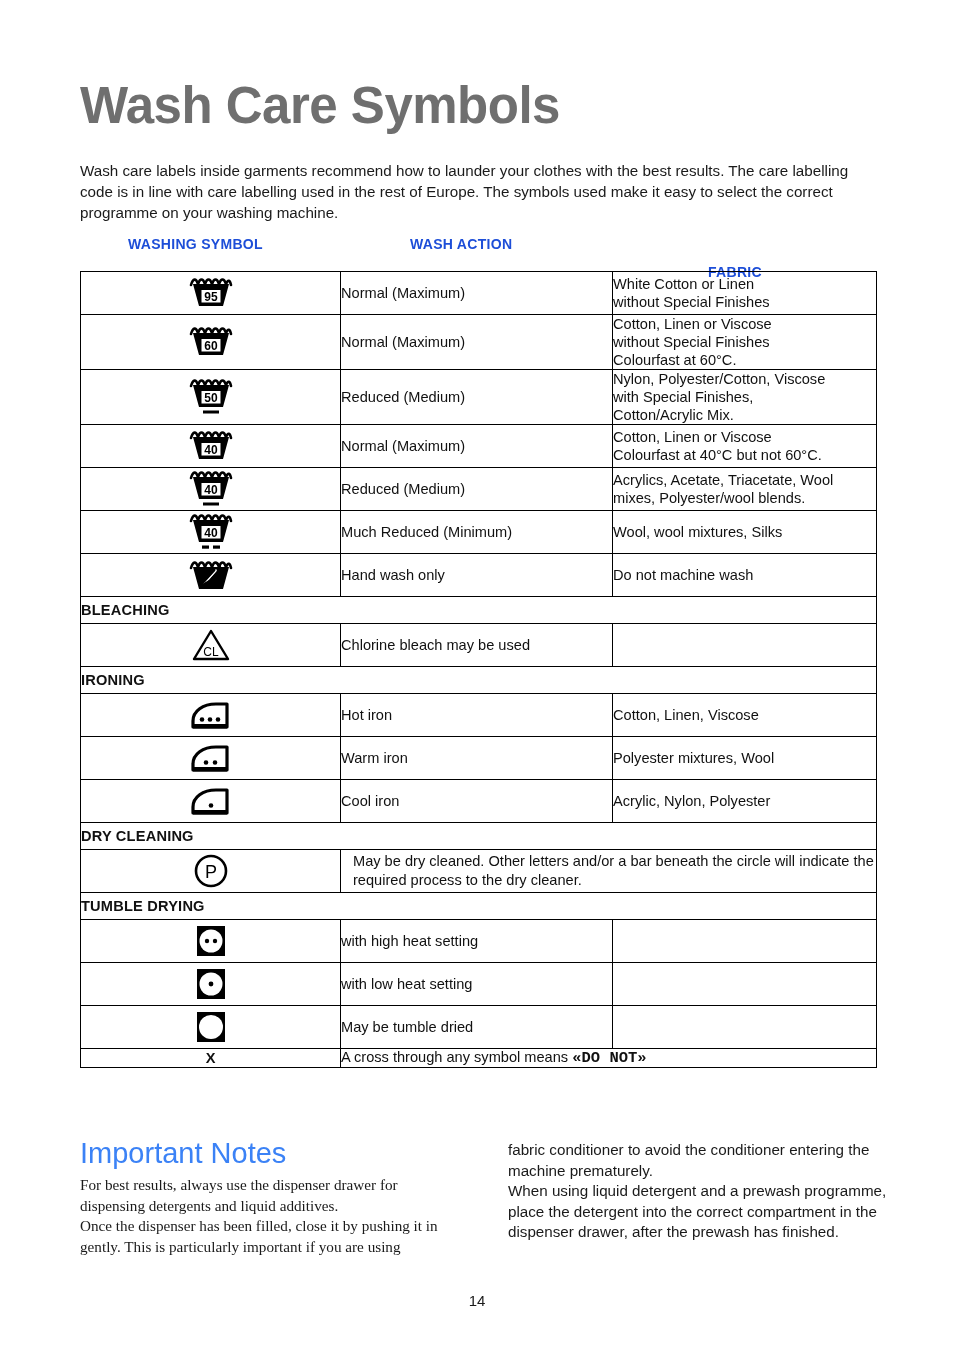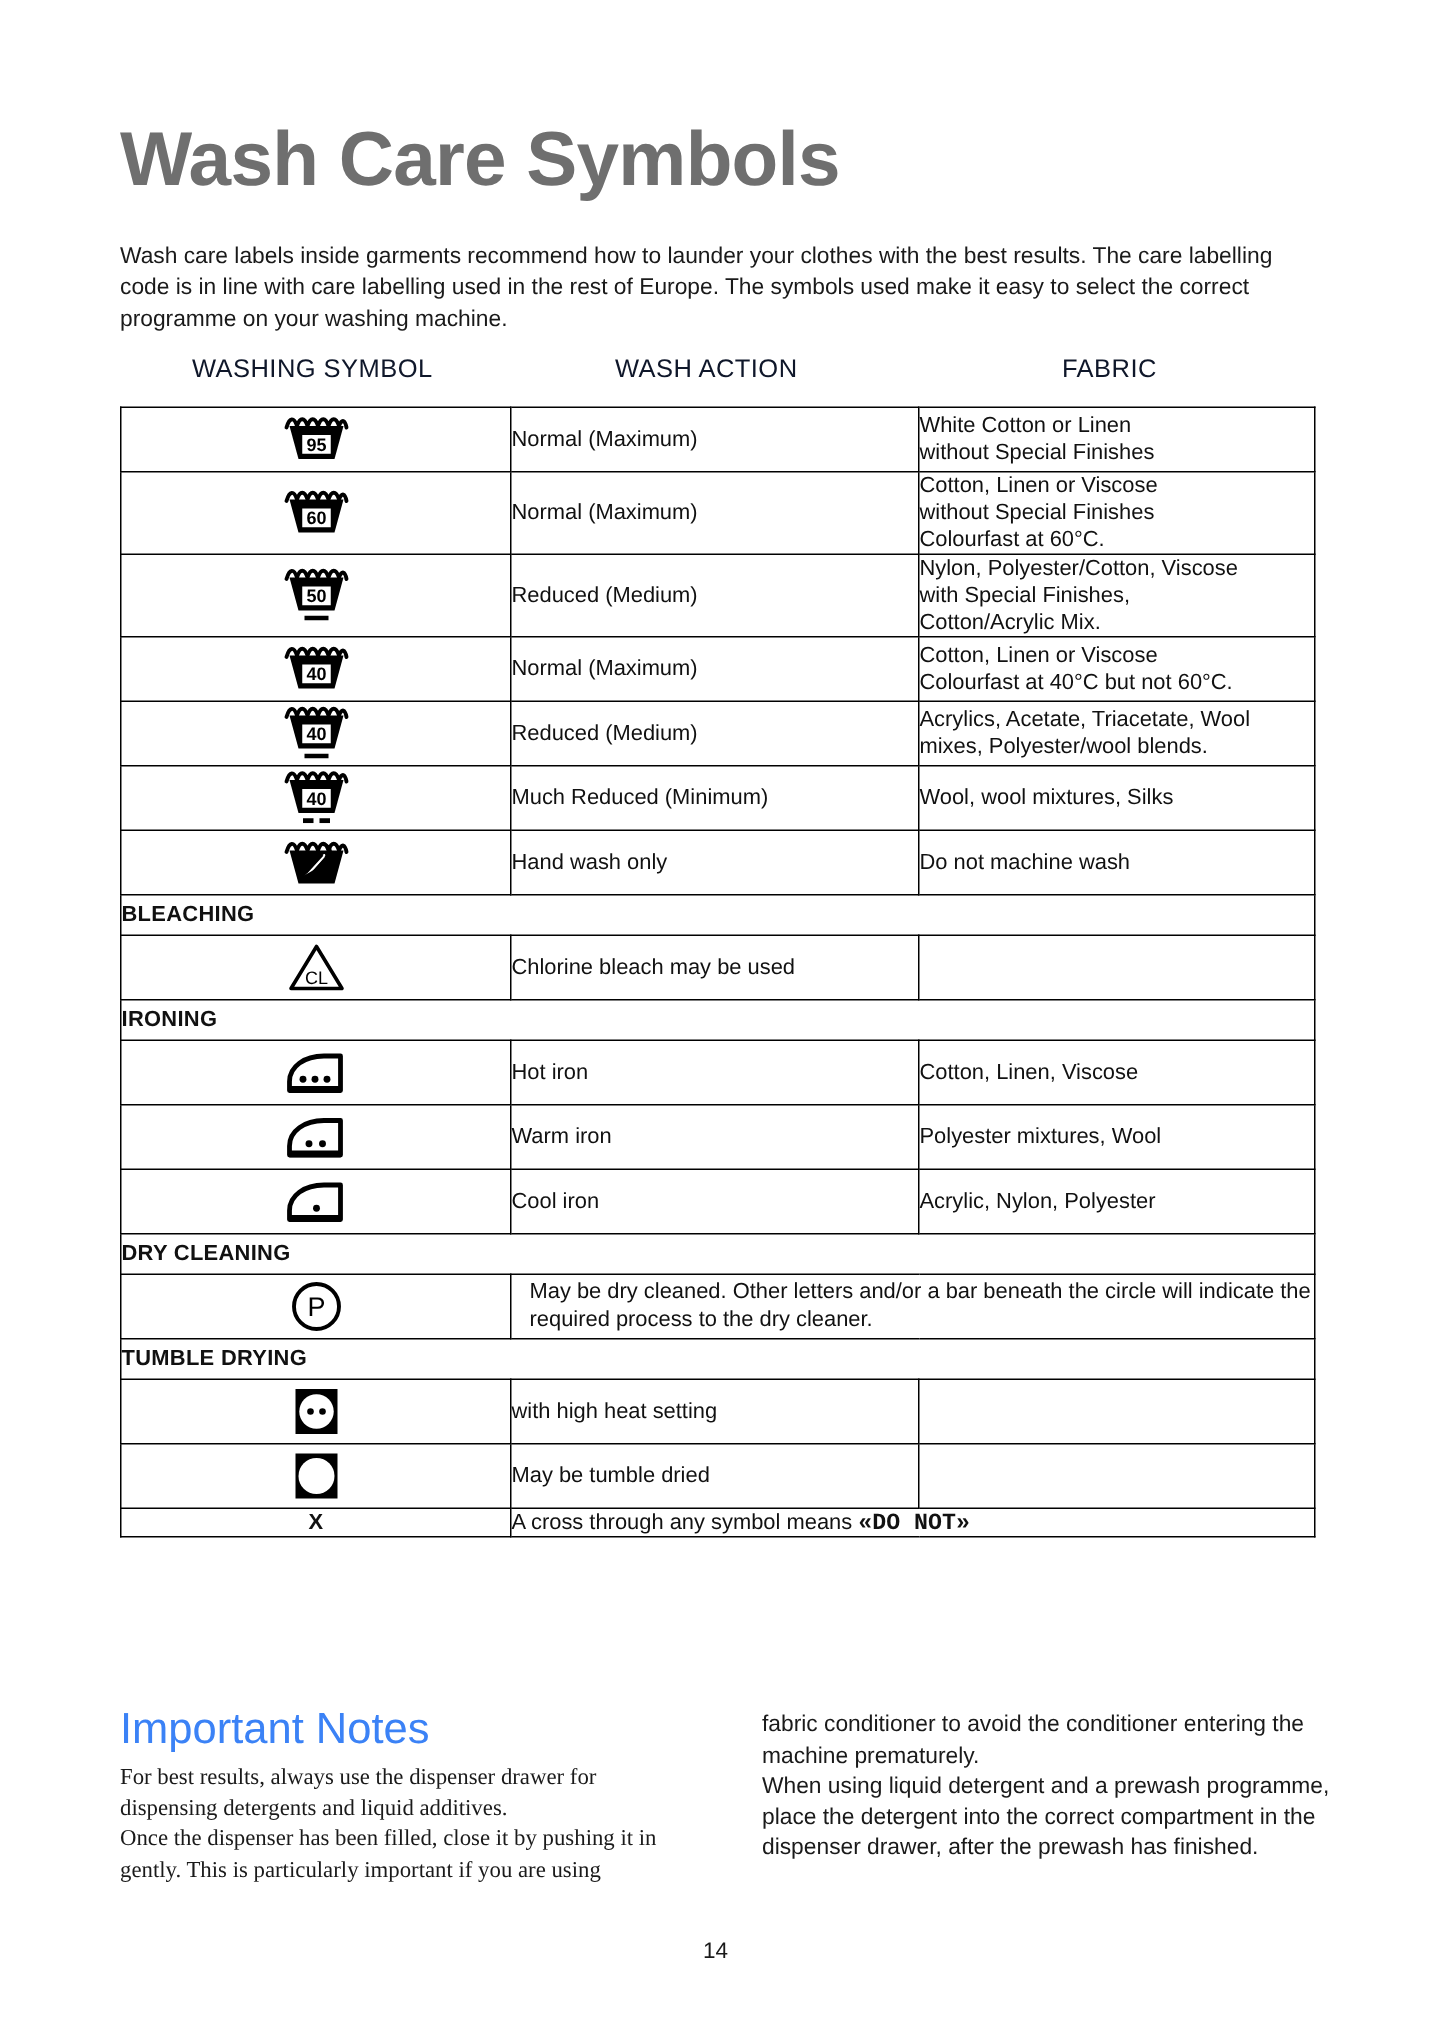--- a/index.html
+++ b/index.html
@@ -48,29 +48,29 @@
   
   .colheads {
     position: absolute;
     left: 80px;
     top: 236px;
     width: 796px;
     height: 26px;
   }
   .colheads span {
     position: absolute;
-    font-size: 17px;
-    font-weight: normal;
-    color: #0f172a;
+    font-size: 14px;
+    font-weight: bold;
+    color: #1d4ed8;
     letter-spacing: 0.3px;
     white-space: nowrap;
   }
   .ch1 { left: 48px; }
   .ch2 { left: 330px; }
-  .ch3 { left: 628px; }
+  .ch3 { left: 628px; margin-top: 28px; }
 
   
   table.care {
     position: absolute;
     left: 80px;
     top: 271px;
     width: 796px;
     border-collapse: collapse;
     table-layout: fixed;
   }
@@ -405,20 +405,33 @@
           <span class="sym">
             <svg width="38" height="38" viewBox="0 0 38 38">
               <rect x="5" y="4" width="28" height="30" fill="#000"></rect>
               <circle cx="19" cy="19" r="11.5" fill="#fff"></circle>
               <circle cx="15" cy="19" r="2.2" fill="#000"></circle>
               <circle cx="23" cy="19" r="2.2" fill="#000"></circle>
             </svg>
           </span>
         </td>
         <td class="actioncell">with high heat setting</td>
+        <td class="actioncell"></td>
+      </tr>
+      <tr>
+        <td class="symcell">
+          <span class="sym">
+            <svg width="38" height="38" viewBox="0 0 38 38">
+              <rect x="5" y="4" width="28" height="30" fill="#000"></rect>
+              <circle cx="19" cy="19" r="11.5" fill="#fff"></circle>
+              <circle cx="19" cy="19" r="2.4" fill="#000"></circle>
+            </svg>
+          </span>
+        </td>
+        <td class="actioncell">with low heat setting</td>
         <td class="actioncell"></td>
       </tr>
       <tr>
         <td class="symcell">
           <span class="sym">
             <svg width="38" height="38" viewBox="0 0 38 38">
               <rect x="5" y="4" width="28" height="30" fill="#000"></rect>
               <circle cx="19" cy="19" r="12" fill="#fff"></circle>
             </svg>
           </span>

